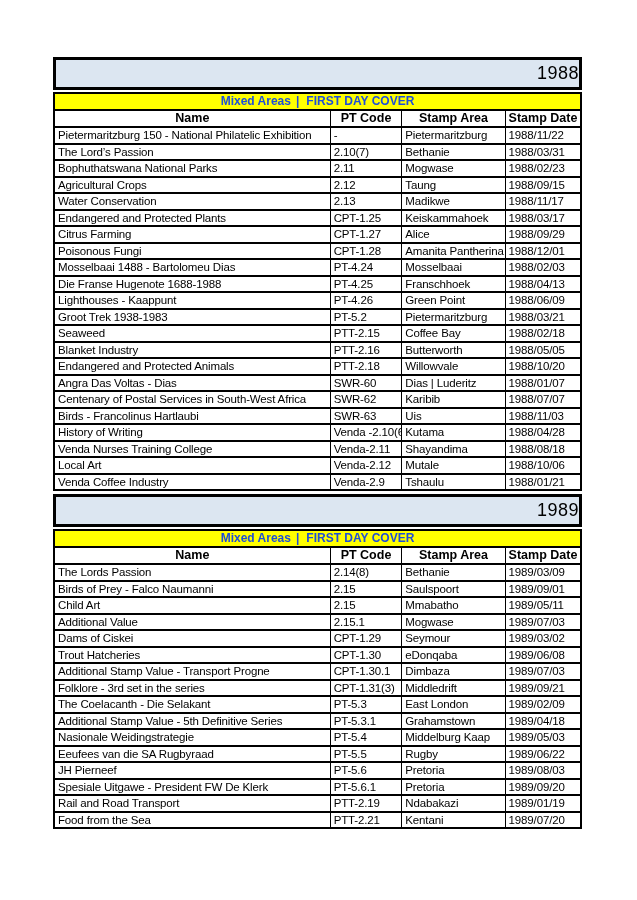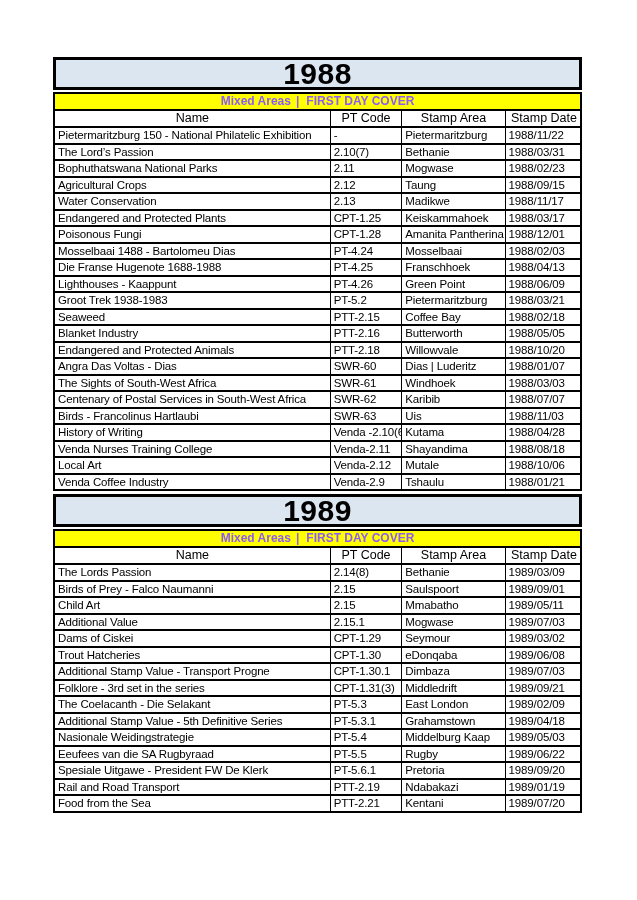--- a/index.html
+++ b/index.html
@@ -14,23 +14,23 @@
   }
   .doc {
     position:absolute;
     left:53px; top:57px;
     width:529px;
   }
   .year-section + .year-section { margin-top:3px; }
   .year-band {
     border:3px solid #000;
     background:#dce6f1;
-    text-align:center;
-    font-weight:bold;
-    font-size:30px;
+    text-align:right;
+    font-weight:normal;
+    font-size:18px;
     line-height:27px;
     height:33px;
     margin-bottom:2px;
     letter-spacing:0.5px;
   }
   table.stamp-table {
     width:100%;
     border-collapse:collapse;
     table-layout:fixed;
     border:2px solid #000;
@@ -46,30 +46,30 @@
     overflow:hidden;
     white-space:nowrap;
   }
   td.banner-cell {
     background:#ffff00;
     text-align:center;
     font-weight:bold;
     font-size:12px;
     line-height:13px;
     padding:1px 14px;
-    color:#8b5cf6;
+    color:#1d4ed8;
   }
   .banner-left  { margin-right:5px; }
   .banner-right { margin-left:7px; }
   th {
     font-size:12.5px;
     line-height:13px;
     padding:1px 3px;
     text-align:center;
-    font-weight:normal;
+    font-weight:bold;
     background:#ffffff;
   }
   th.h-date { text-align:right; }
   tbody td {
     font-size:11.5px;
     line-height:12.5px;
     padding:1px 3px;
     text-align:left;
     letter-spacing:-0.15px;
     background:#ffffff;
@@ -135,20 +135,26 @@
             <td>Madikwe</td>
             <td>1988/11/17</td>
           </tr>
             <tr>
             <td>Endangered and Protected Plants</td>
             <td>CPT-1.25</td>
             <td>Keiskammahoek</td>
             <td>1988/03/17</td>
           </tr>
             <tr>
+            <td>Citrus Farming</td>
+            <td>CPT-1.27</td>
+            <td>Alice</td>
+            <td>1988/09/29</td>
+          </tr>
+            <tr>
             <td>Poisonous Fungi</td>
             <td>CPT-1.28</td>
             <td>Amanita Pantherina</td>
             <td>1988/12/01</td>
           </tr>
             <tr>
             <td>Mosselbaai 1488 - Bartolomeu Dias</td>
             <td>PT-4.24</td>
             <td>Mosselbaai</td>
             <td>1988/02/03</td>
@@ -187,26 +193,20 @@
             <td>Endangered and Protected Animals</td>
             <td>PTT-2.18</td>
             <td>Willowvale</td>
             <td>1988/10/20</td>
           </tr>
             <tr>
             <td>Angra Das Voltas - Dias</td>
             <td>SWR-60</td>
             <td>Dias | Luderitz</td>
             <td>1988/01/07</td>
-          </tr>
-            <tr>
-            <td>The Sights of South-West Africa</td>
-            <td>SWR-61</td>
-            <td>Windhoek</td>
-            <td>1988/03/03</td>
           </tr>
             <tr>
             <td>Centenary of Postal Services in South-West Africa</td>
             <td>SWR-62</td>
             <td>Karibib</td>
             <td>1988/07/07</td>
           </tr>
             <tr>
             <td>Birds - Francolinus Hartlaubi</td>
             <td>SWR-63</td>
@@ -331,20 +331,26 @@
             <td>Middelburg Kaap</td>
             <td>1989/05/03</td>
           </tr>
             <tr>
             <td>Eeufees van die SA Rugbyraad</td>
             <td>PT-5.5</td>
             <td>Rugby</td>
             <td>1989/06/22</td>
           </tr>
             <tr>
+            <td>JH Pierneef</td>
+            <td>PT-5.6</td>
+            <td>Pretoria</td>
+            <td>1989/08/03</td>
+          </tr>
+            <tr>
             <td>Spesiale Uitgawe - President FW De Klerk</td>
             <td>PT-5.6.1</td>
             <td>Pretoria</td>
             <td>1989/09/20</td>
           </tr>
             <tr>
             <td>Rail and Road Transport</td>
             <td>PTT-2.19</td>
             <td>Ndabakazi</td>
             <td>1989/01/19</td>

